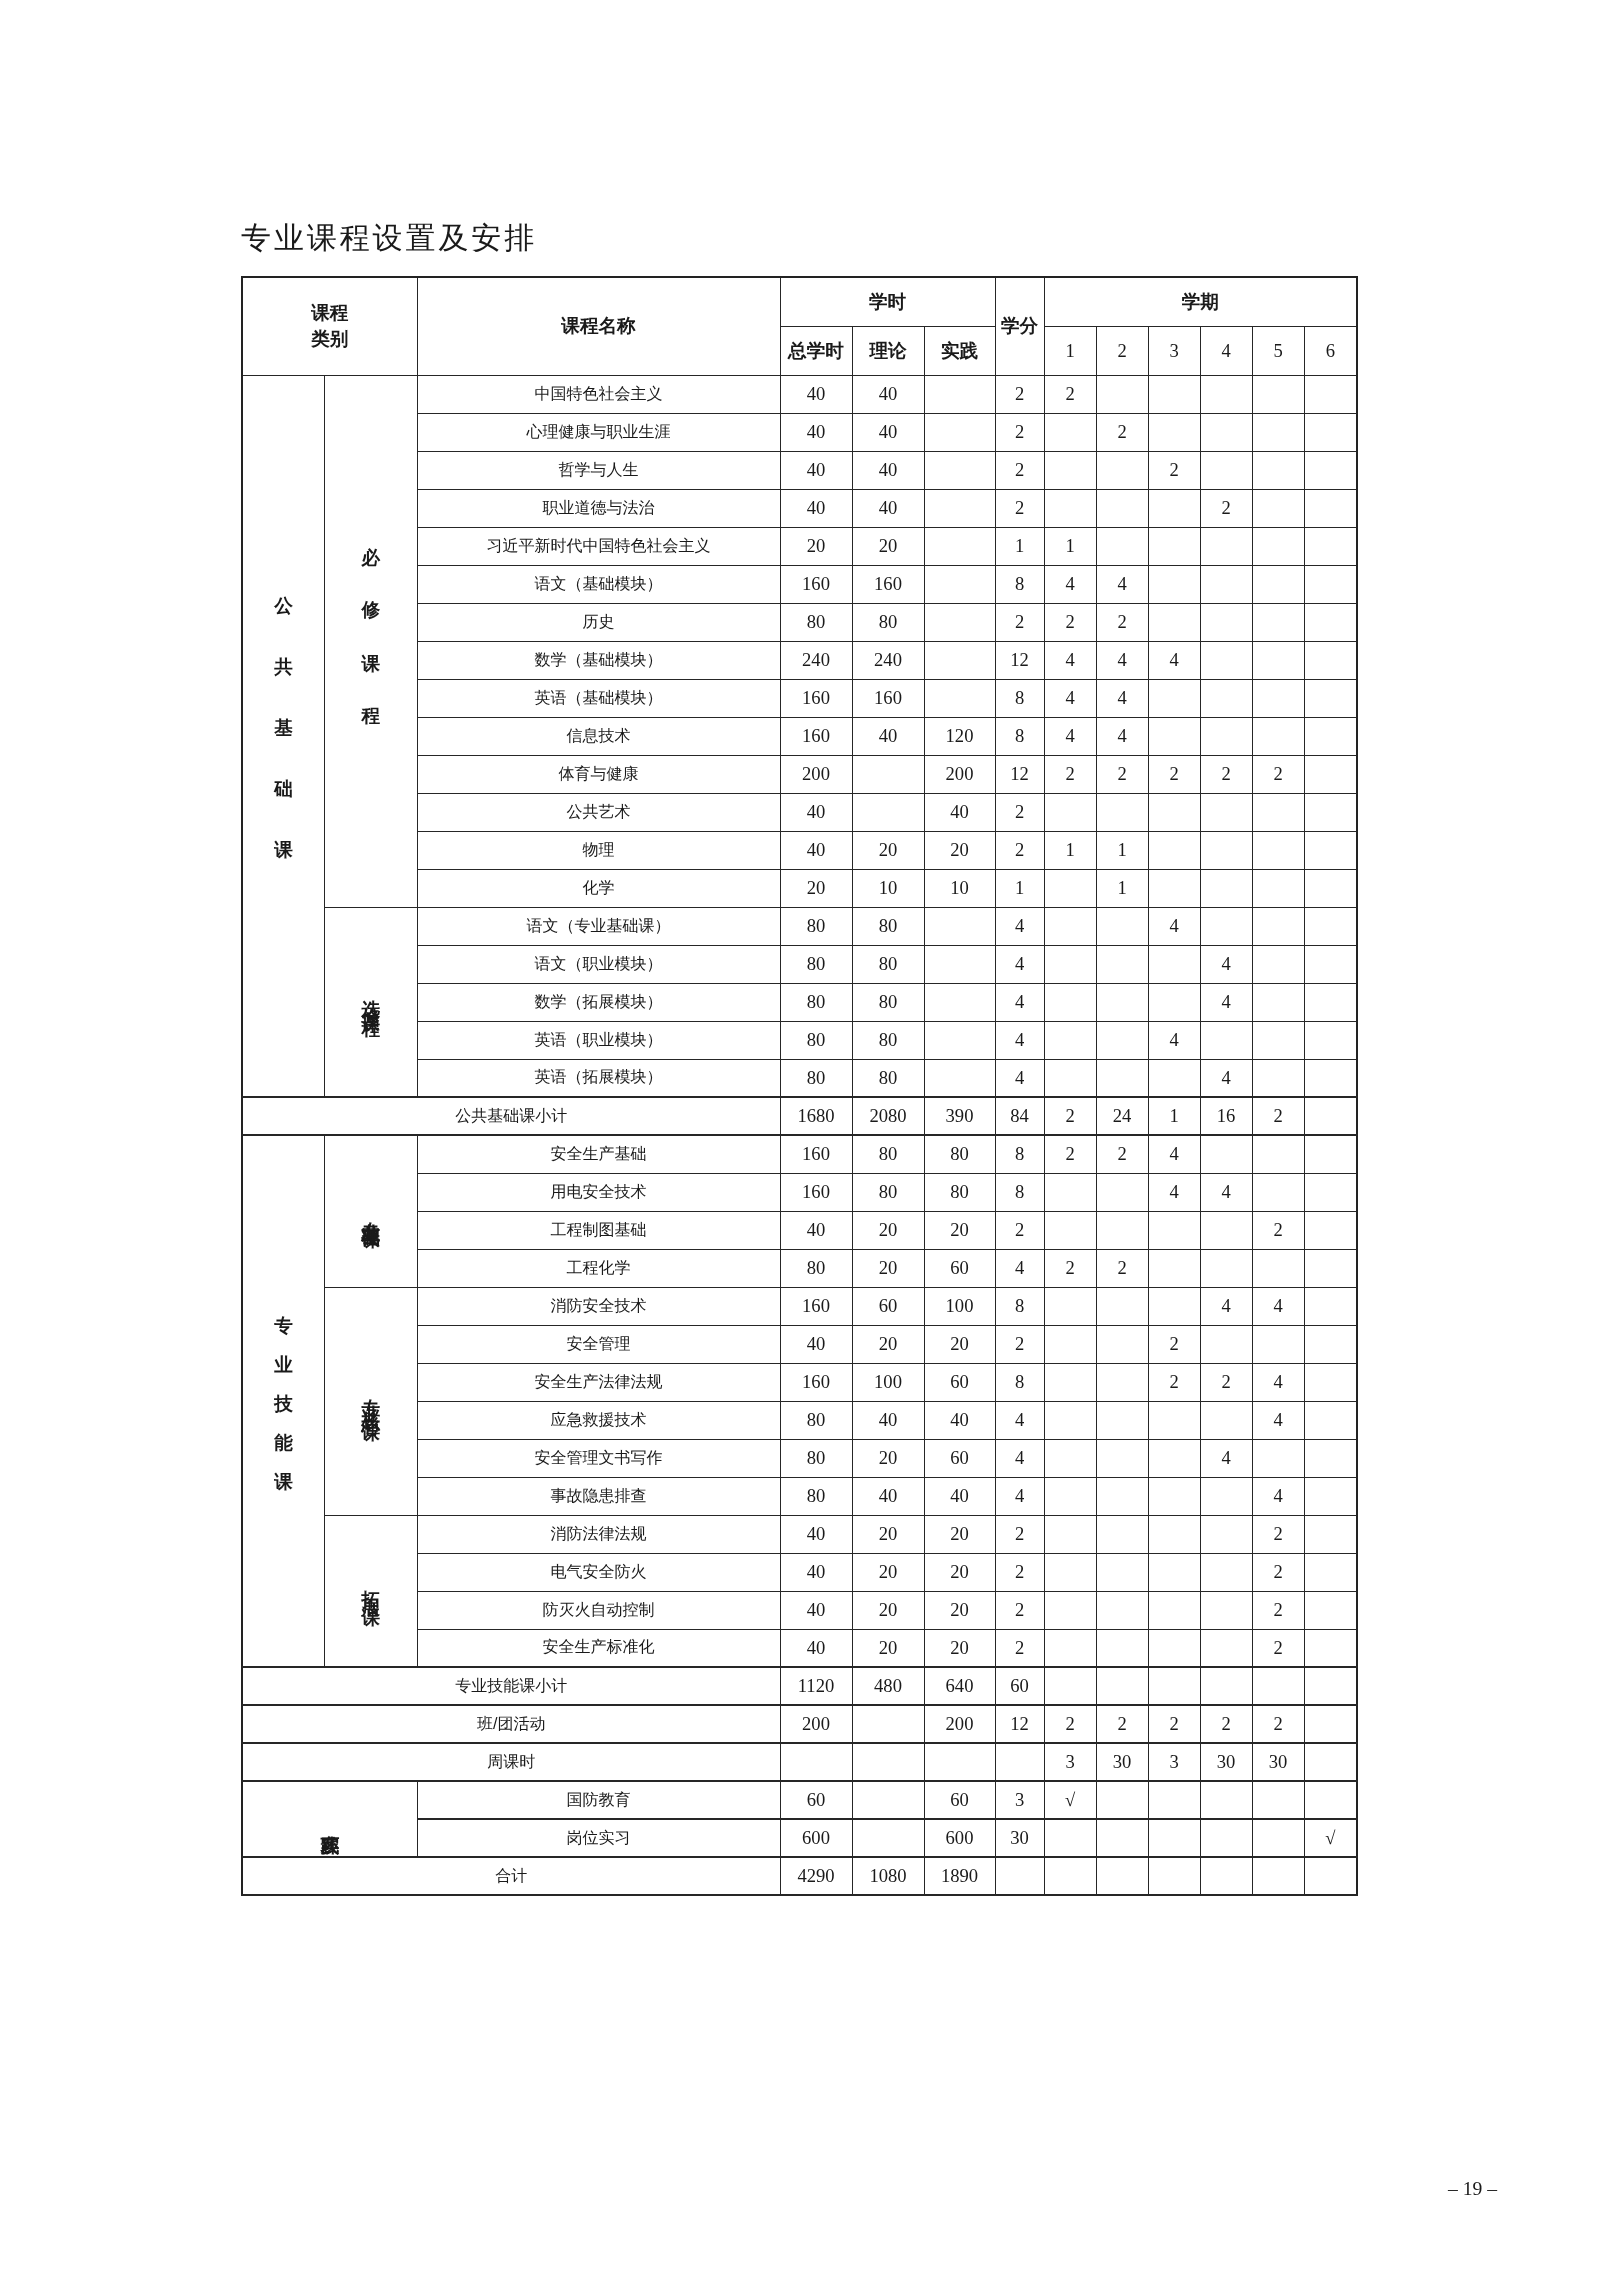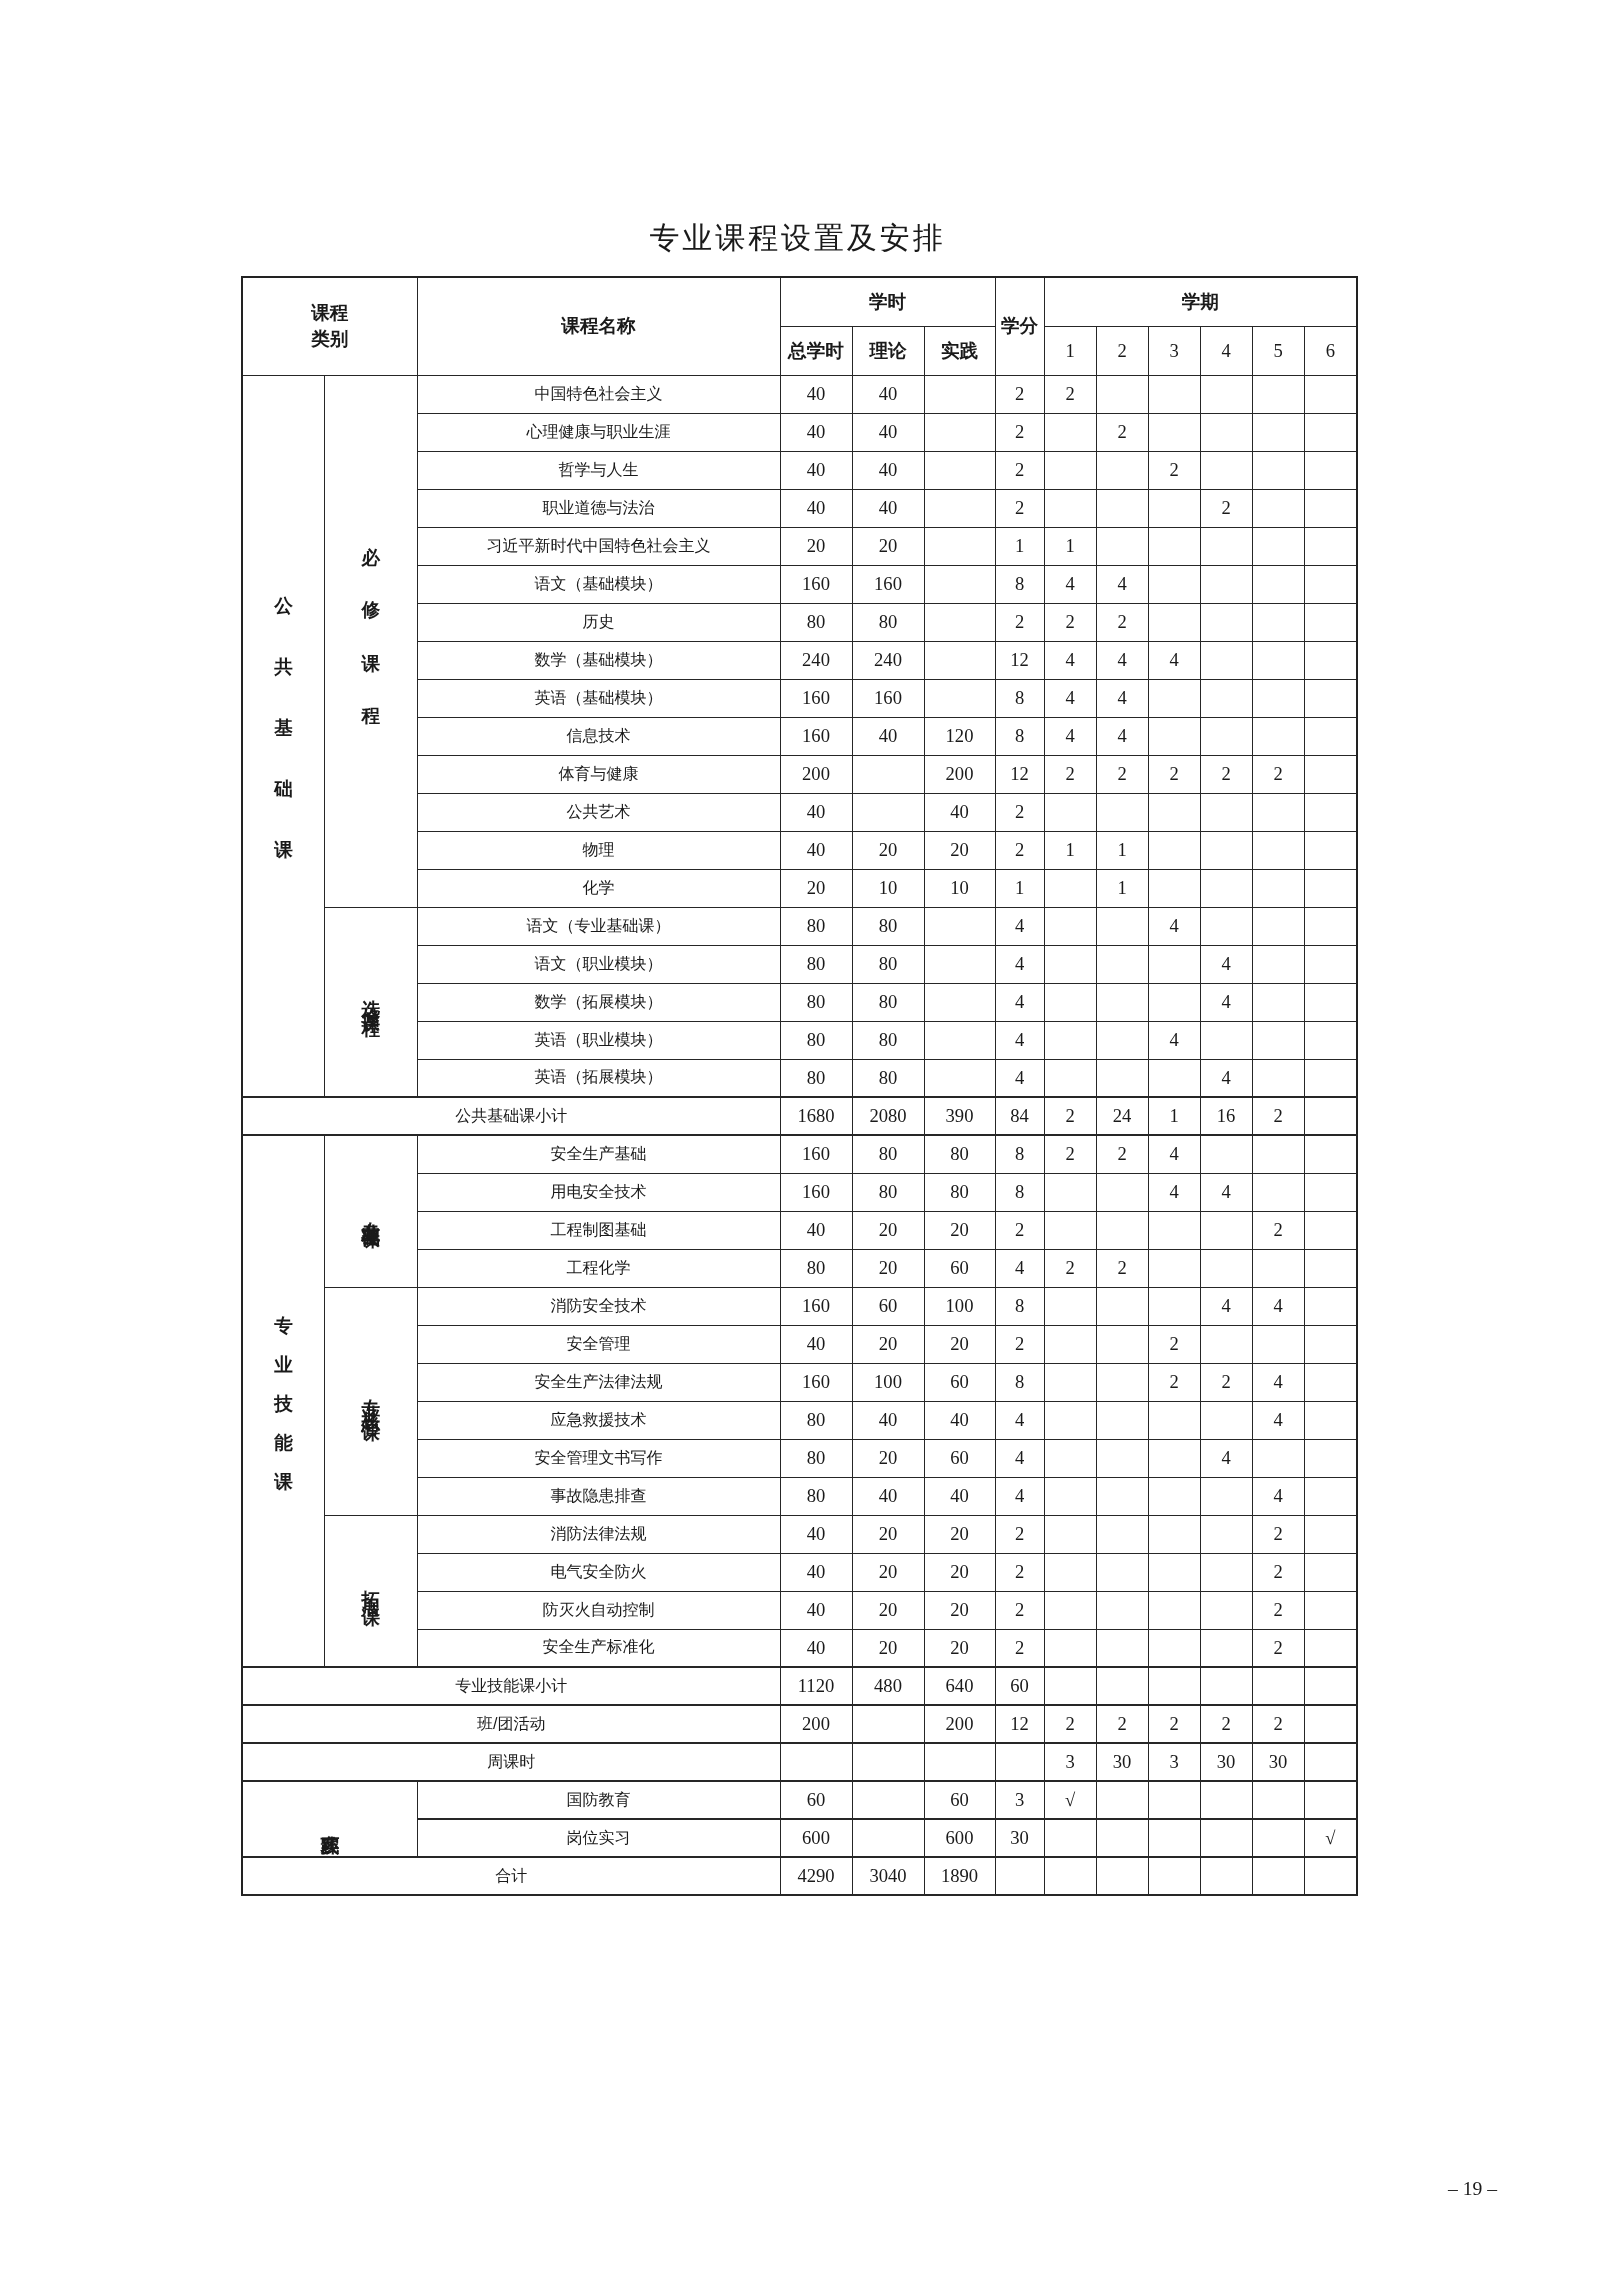--- a/index.html
+++ b/index.html
@@ -1,18 +1,18 @@
 <!DOCTYPE html>
 <html><head>
 <meta charset="utf-8">
 <style>
   html,body{margin:0;padding:0;background:#e8e8e8;}
   .page{position:relative;width:1621px;height:2293px;background:#ffffff;margin:0 auto;
         font-family:"Liberation Serif","DejaVu Serif",serif;color:#1a1a1a;overflow:hidden;}
-  .doc-title{position:absolute;top:218px;left:241px;width:1113px;text-align:center;
+  .doc-title{position:absolute;top:218px;left:241px;width:1113px;
         font-size:30px;letter-spacing:2.9px;font-weight:normal;}
   .tbl-wrap{position:absolute;top:276px;left:241px;width:1113px;}
   table{border-collapse:collapse;table-layout:fixed;width:1113px;border:2.5px solid #222;}
   th,td{border:1.5px solid #262626;text-align:center;vertical-align:middle;padding:0;
         font-size:18.6px;overflow:hidden;}
   thead tr{height:49px;}
   tbody tr{height:38px;}
   thead th{font-weight:bold;font-family:"Liberation Sans","DejaVu Sans",sans-serif;font-size:18.6px;}
   thead th.num{font-weight:normal;font-family:"Liberation Serif","DejaVu Serif",serif;}
   td{font-family:"Liberation Serif","DejaVu Serif",serif;}
@@ -582,21 +582,21 @@
             <td></td>
             <td></td>
             <td></td>
             <td></td>
             <td></td>
             <td>√</td>
           </tr>
           <tr class="section">
             <td colspan="3" class="name b">合计</td>
             <td>4290</td>
-            <td>3040</td>
+            <td>1080</td>
             <td>1890</td>
             <td></td>
             <td></td>
             <td></td>
             <td></td>
             <td></td>
             <td></td>
             <td></td>
           </tr>
         </tbody>

